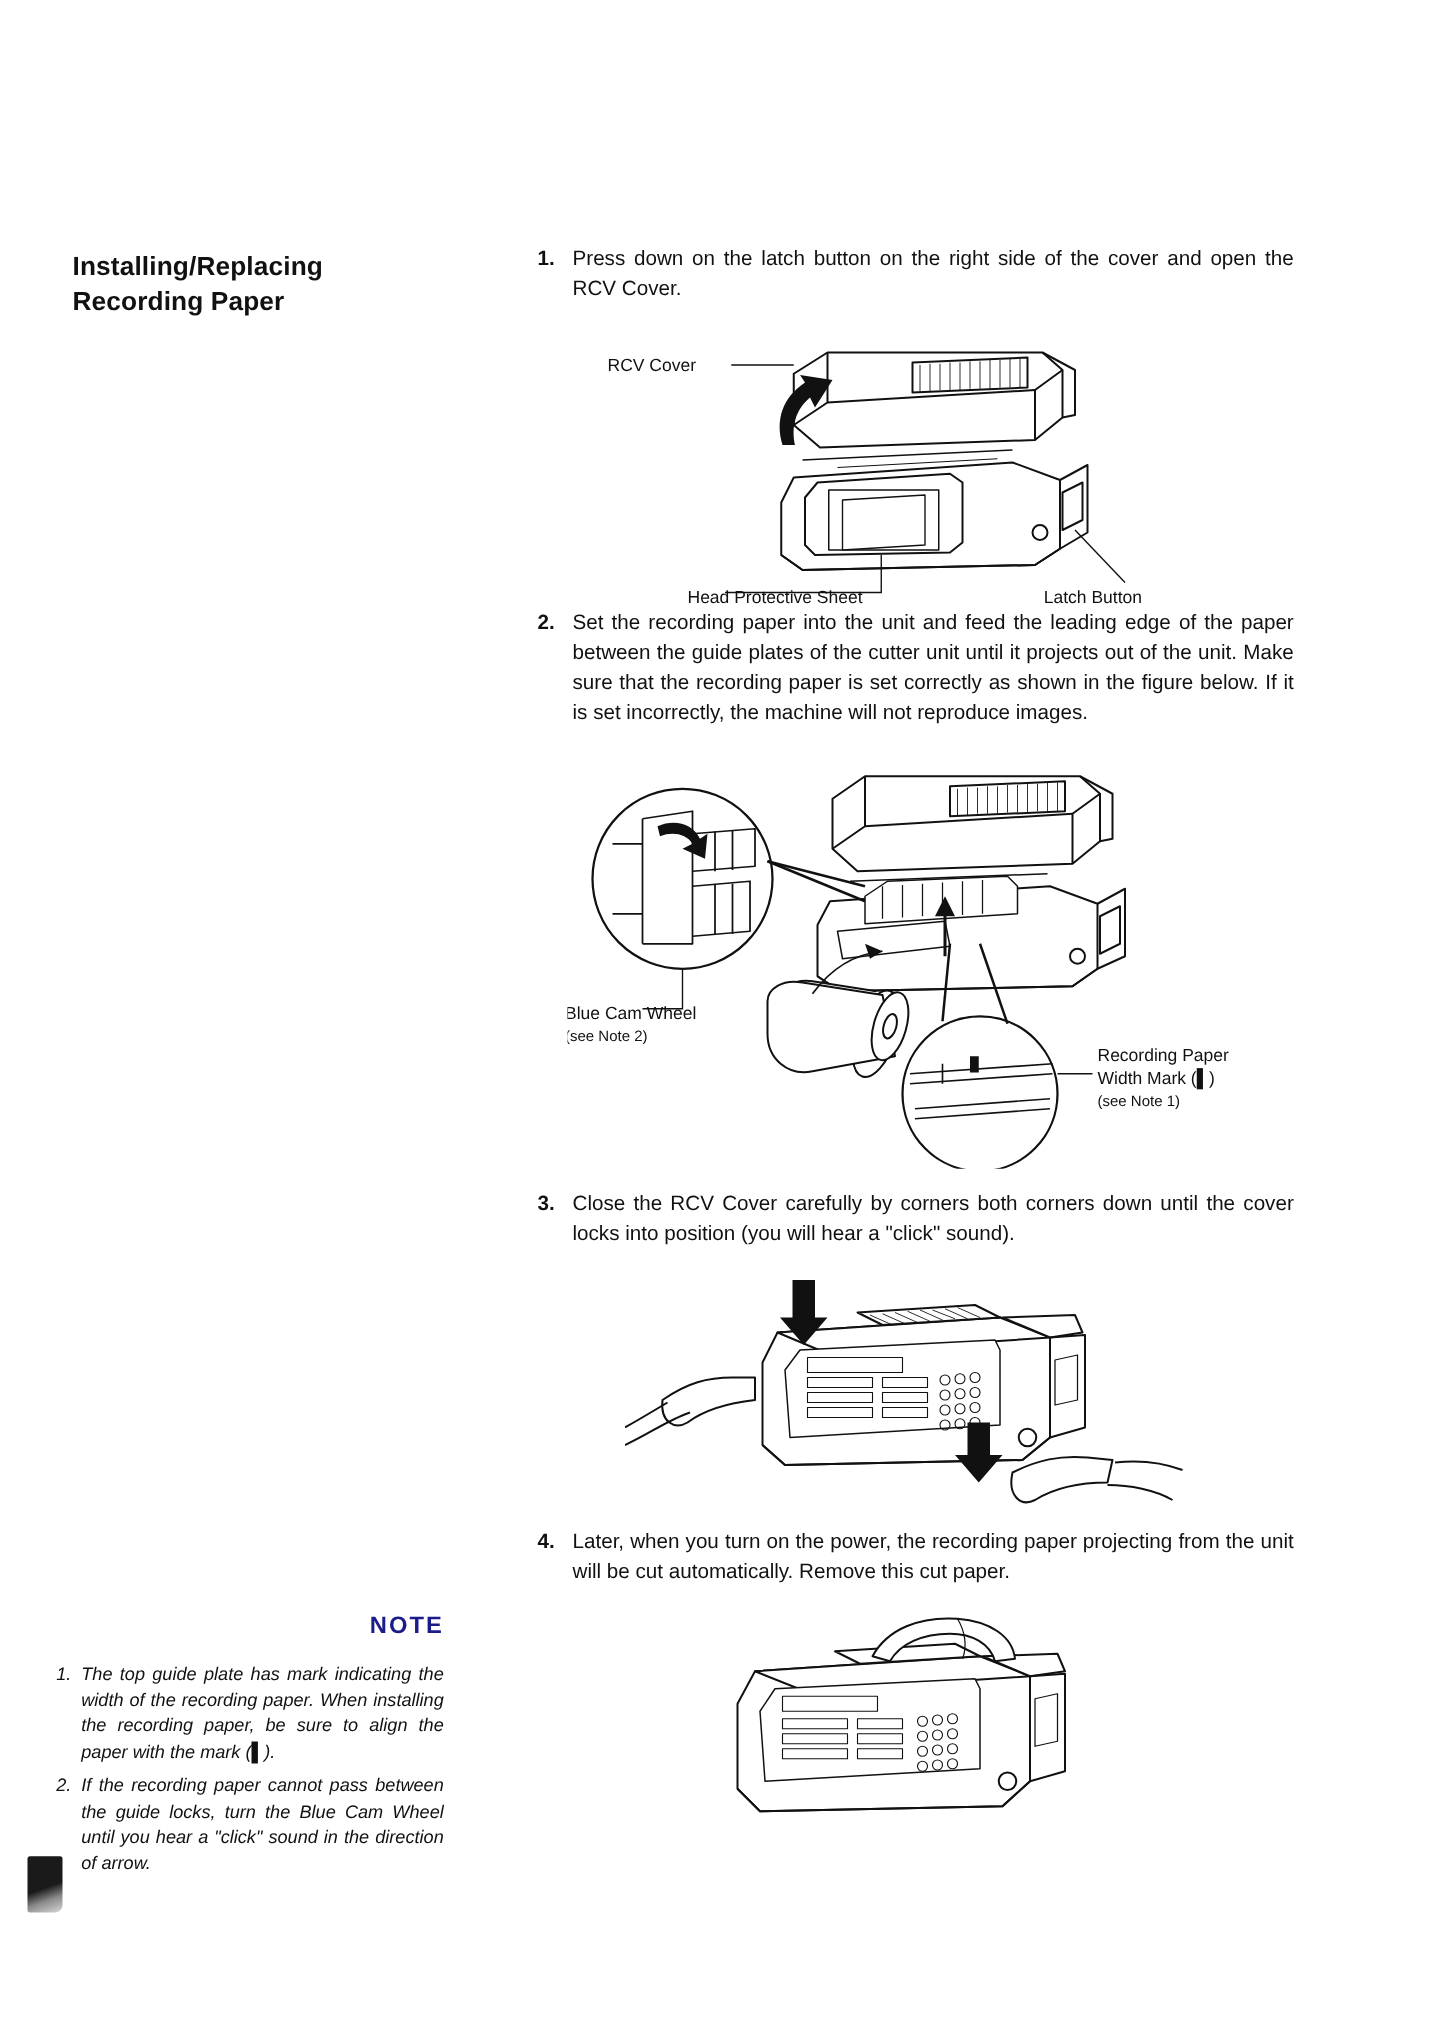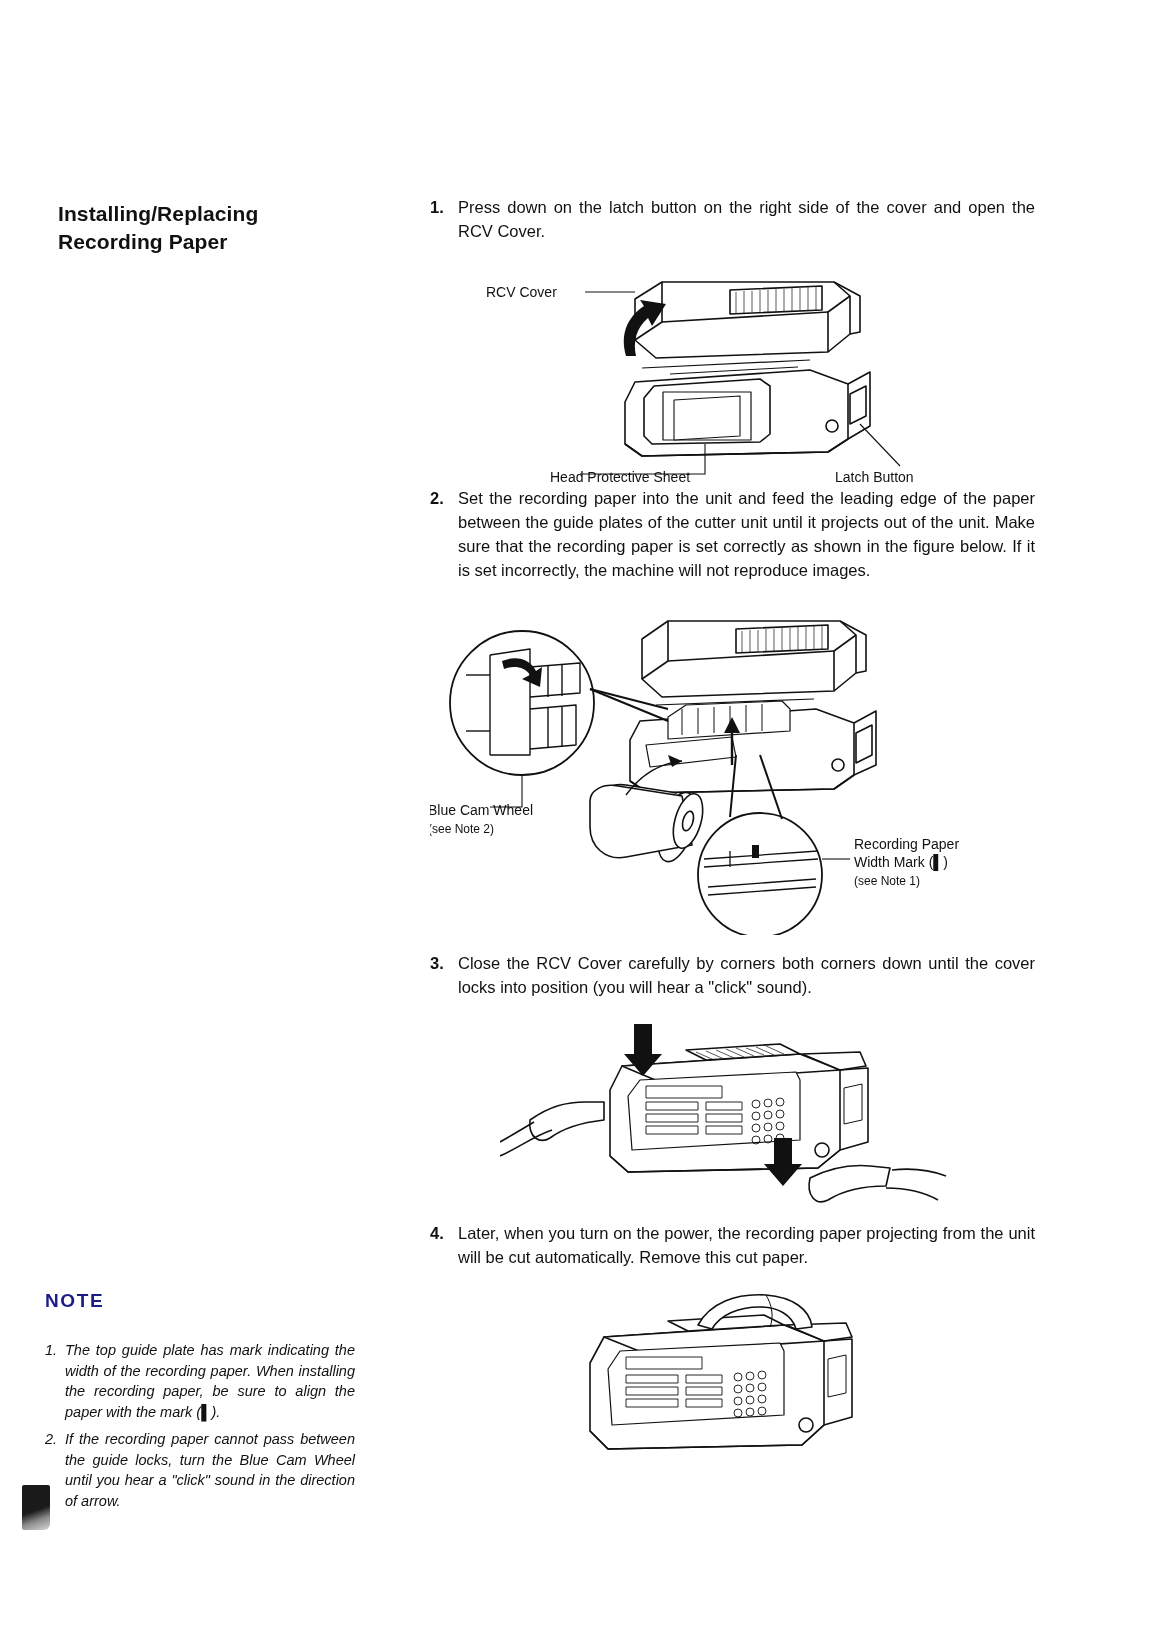--- a/index.html
+++ b/index.html
@@ -37,21 +37,22 @@
     position: absolute;
     left: 45px;
     top: 1290px;
     width: 310px;
   }
   .note-heading {
     font-size: 19px;
     font-weight: bold;
     letter-spacing: 1.6px;
     color: #1b1b8a;
-    margin-bottom: 28px;
+    margin-bottom: 18px;
+    text-align: right;
   }
   .note-list {
     margin: 0;
     padding: 0;
     list-style: none;
   }
   .note-item {
     position: relative;
     font-style: italic;
     font-size: 14.5px;
@@ -180,21 +181,21 @@
     </svg>
   </div>
 
   <div class="steps" style="top:487px;">
     <div class="step step-2">
       <span class="step-num">2.</span>
       <span>Set the recording paper into the unit and feed the leading edge of the paper between the guide plates of the cutter unit until it projects out of the unit. Make sure that the recording paper is set correctly as shown in the figure below. If it is set incorrectly, the machine will not reproduce images.</span>
     </div>
   </div>
 
-  <div style="position:absolute; left:430px; top:605px; width:640px; height:330px;">
+  <div style="position:absolute; left:454px; top:605px; width:640px; height:330px;">
     <svg width="640" height="330" viewBox="0 0 640 330">
       <g fill="none" stroke="#111" stroke-width="1.6" stroke-linejoin="round">
 
         <path d="M200 135 L210 116 L386 104 L424 118 L424 170 L404 184 L218 188 L200 176 Z" fill="#fff"></path>
         <path d="M200 176 L218 188 L404 184 L424 170"></path>
 
         <path d="M212 34 L238 16 L410 16 L426 30 L426 68 L404 86 L232 92 L212 74 Z" fill="#fff"></path>
         <path d="M238 16 L238 56 L212 74"></path>
         <path d="M426 30 L404 46 L404 86"></path>
         <path d="M238 56 L404 46"></path>

